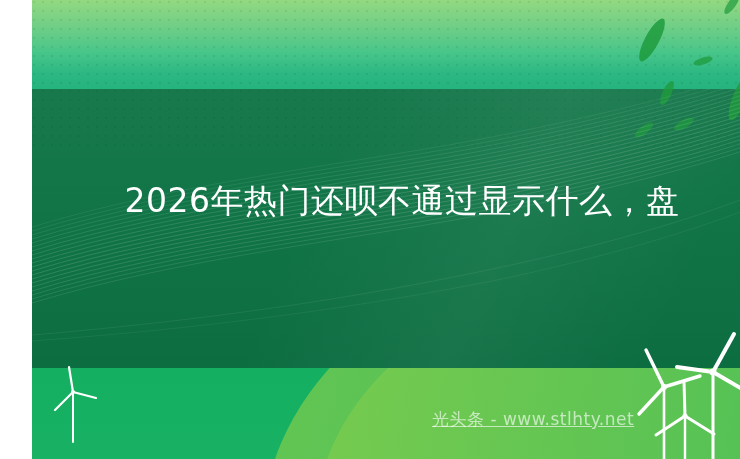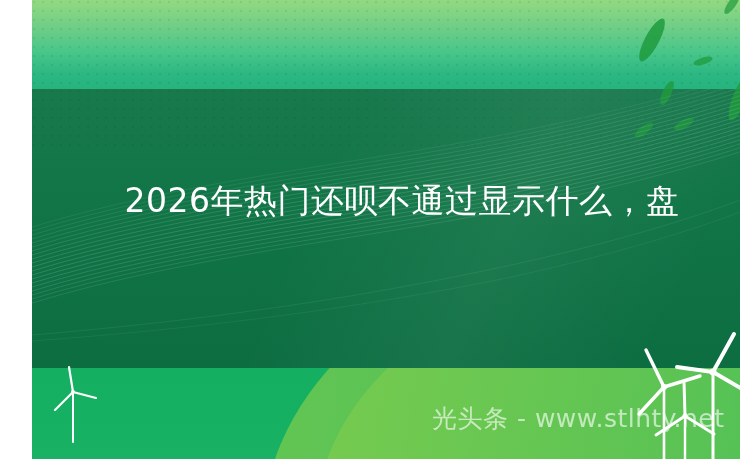--- a/index.html
+++ b/index.html
@@ -158,25 +158,26 @@
     white-space: nowrap;
     font-family: "DejaVu Sans", "Liberation Sans", sans-serif;
   }
 
   
   .watermark {
     position: absolute;
     left: 400px;
     top: 404px;
     color: rgba(255,255,255,0.62);
-    font-size: 25px;
+    font-size: 17px;
     line-height: 30px;
     letter-spacing: 0.5px;
     white-space: nowrap;
     font-family: "DejaVu Sans", "Liberation Sans", sans-serif;
+    text-decoration: underline;
   }
 </style>
 </head>
 <body>
 
 <div id="cover">
 
   <div class="band-top">
     <div class="dots"></div>
   </div>

